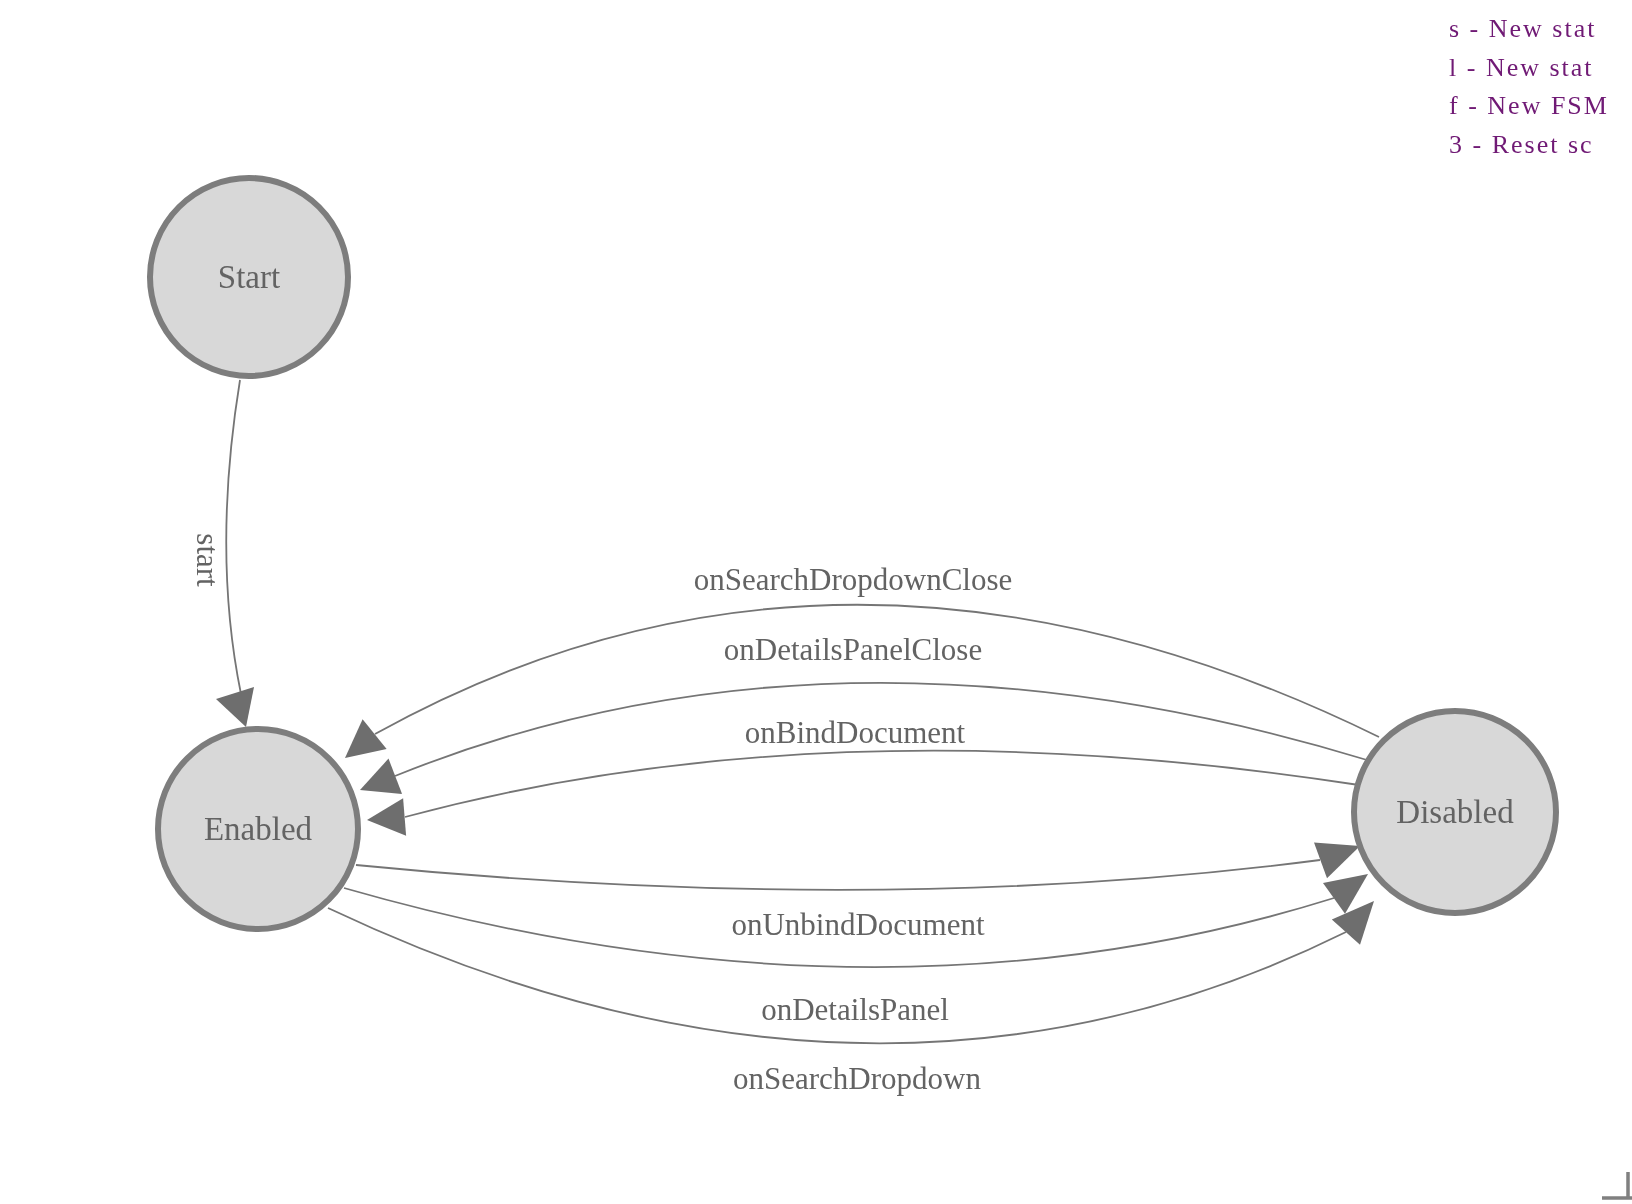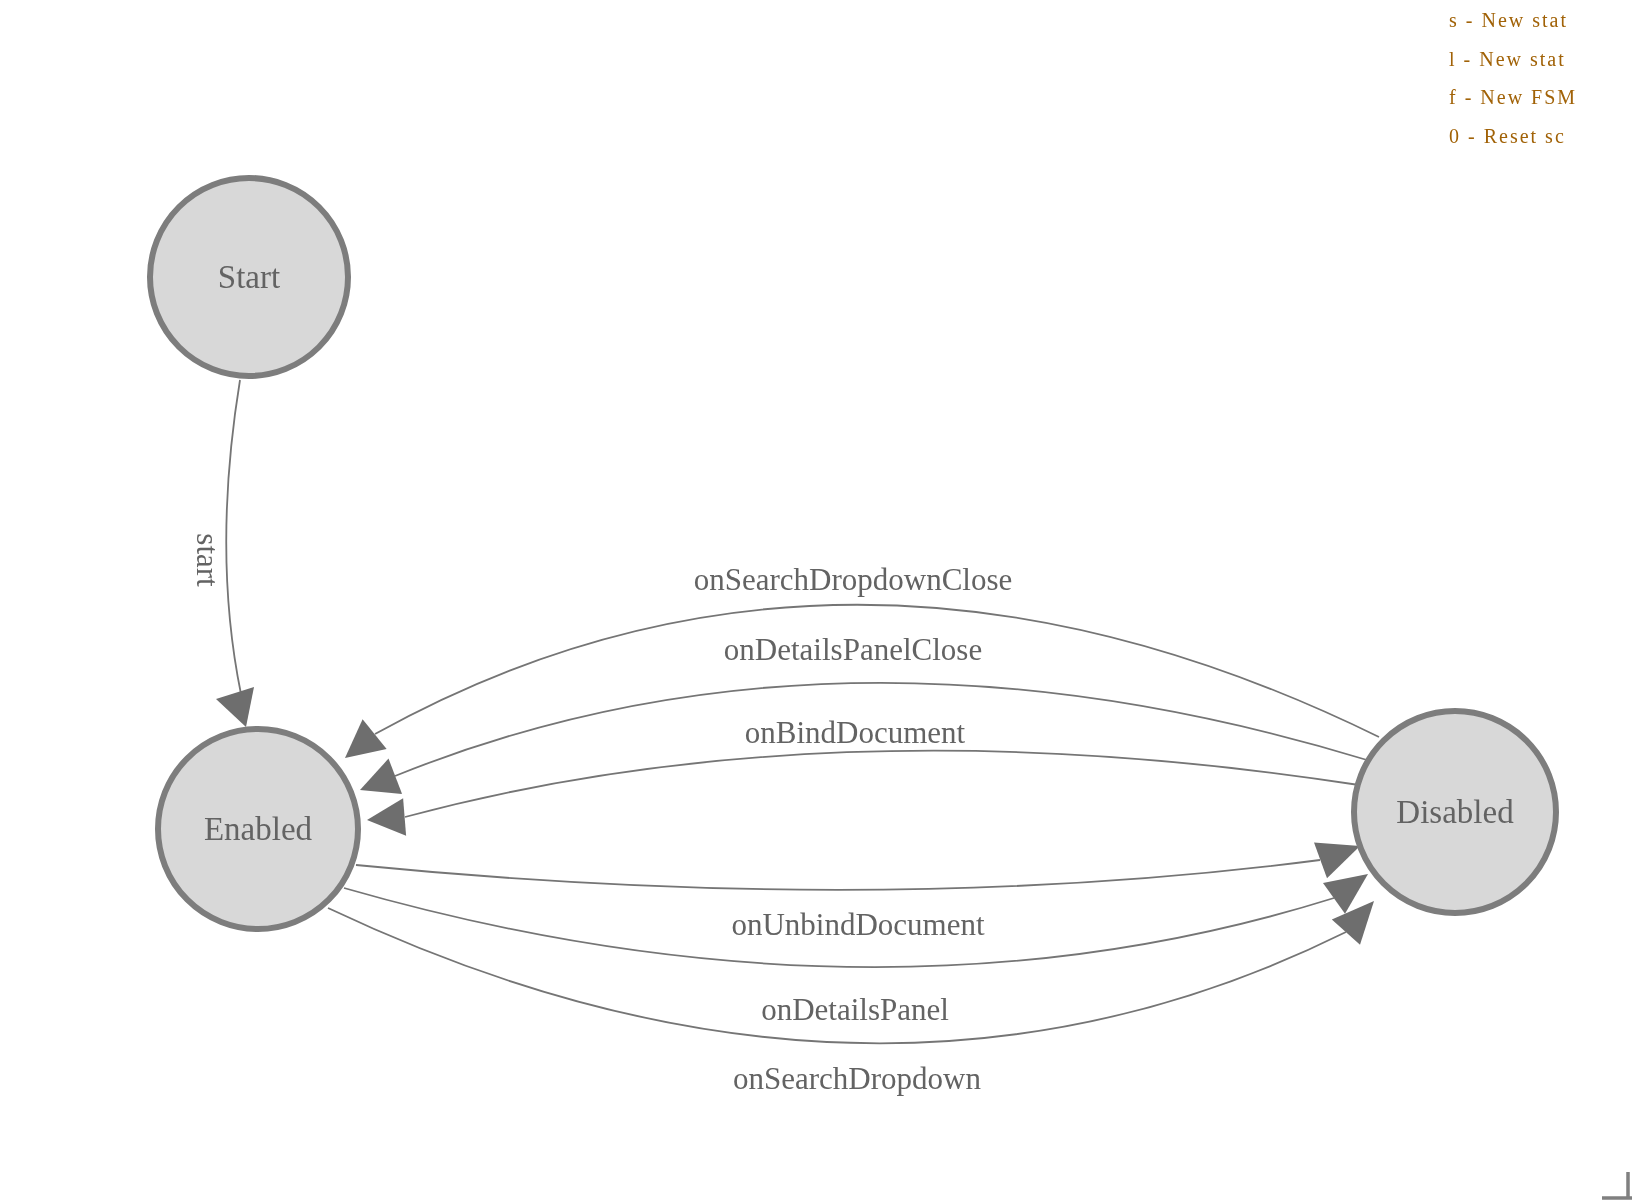--- a/index.html
+++ b/index.html
@@ -48,27 +48,27 @@
     text-anchor: middle;
   }
   svg.fsm .corner-mark {
     stroke: #808080;
     stroke-width: 3.5px;
     fill: none;
   }
   .legend {
     position: absolute;
     left: 1449px;
-    top: 1px;
+    top: 10px;
     width: 183px;
     overflow: hidden;
-    font-size: 20px;
+    font-size: 26px;
     line-height: 38.5px;
     letter-spacing: 2px;
-    color: #a16207;
+    color: #701a75;
     white-space: nowrap;
   }
   .legend div {
     white-space: nowrap;
   }
 </style>
 </head>
 <body>
 
 <div class="stage">
@@ -132,16 +132,16 @@
       <text class="node-label" x="1455" y="823">Disabled</text>
     </g>
 
     <path class="corner-mark" d="M 1628,1172 L 1628,1198 M 1602,1198 L 1634,1198"></path>
   </svg>
 
   <div class="legend">
     <div>s - New stat</div>
     <div>l - New stat</div>
     <div>f - New FSM</div>
-    <div>0 - Reset sc</div>
+    <div>3 - Reset sc</div>
   </div>
 
 </div>
 
 </body></html>

